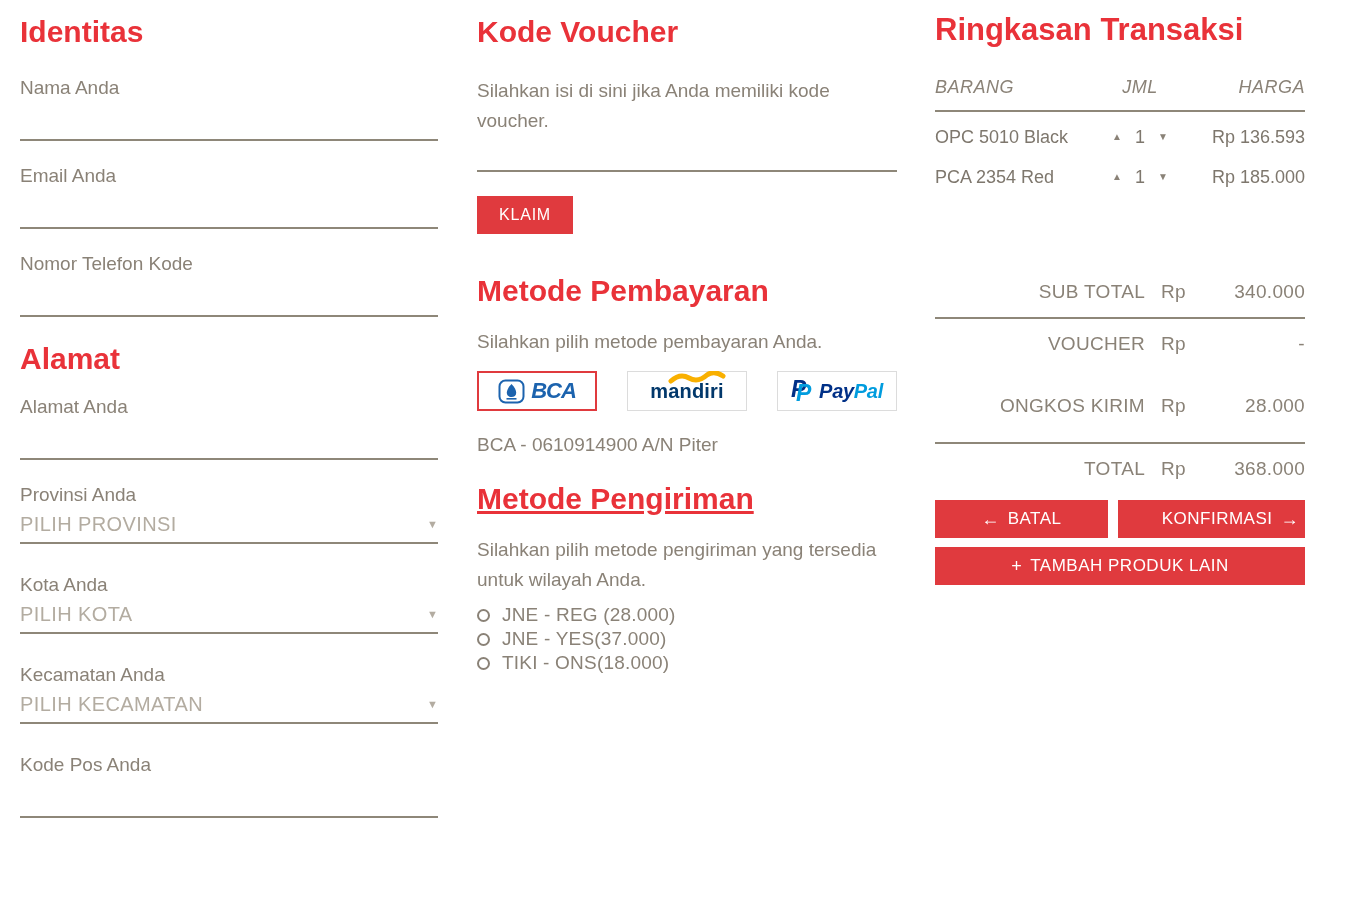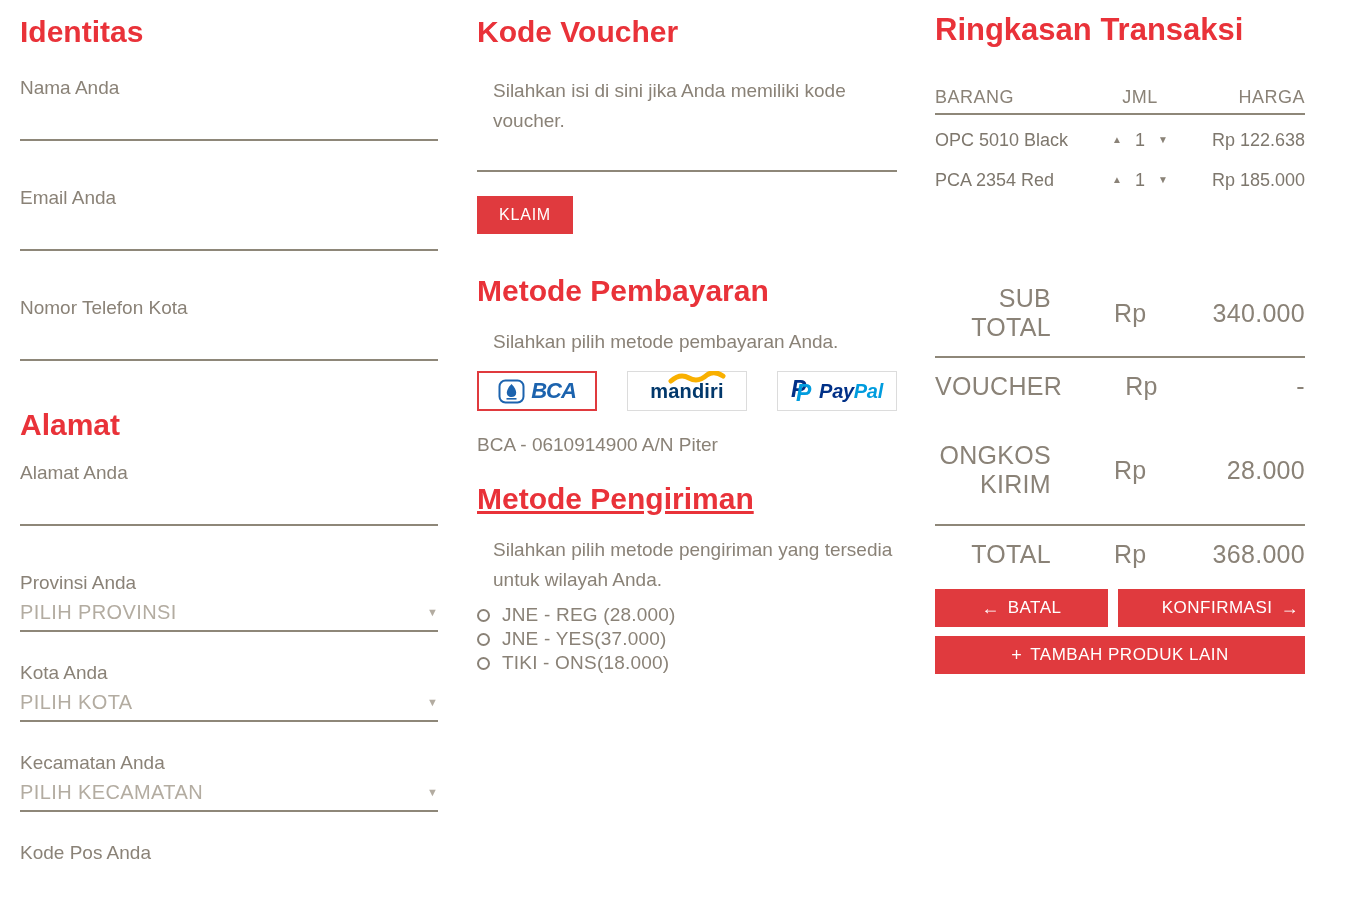--- a/index.html
+++ b/index.html
@@ -24,38 +24,38 @@
   }
   .col{position:absolute;top:0;}
   .col-left{left:20px;width:418px;}
   .col-mid{left:477px;width:420px;}
   .col-right{left:935px;width:370px;}
 
   .sec-title{color:var(--red);font-size:30px;font-weight:bold;line-height:35px;margin:0;}
   .mt-first{margin-top:14px;}
 
   
-  .field{margin-bottom:46px;}
+  .field{margin-bottom:24px;}
   .field-label{display:block;font-size:19px;color:var(--text);height:22px;line-height:22px;}
   .line-input{
     display:block;width:100%;height:42px;border:0;border-bottom:2px solid var(--line);
     background:transparent;font-size:19px;color:#6b6458;padding:0;outline:none;border-radius:0;
   }
   .ident-title{margin-bottom:28px;}
   .alamat-title{margin:0 0 20px 0;}
   .select-group{margin-bottom:30px;}
   .select-row{
     height:38px;border-bottom:2px solid var(--line);display:flex;align-items:center;
     justify-content:space-between;cursor:pointer;
   }
   .select-value{font-size:20px;color:var(--placeholder);letter-spacing:0.4px;}
   .select-arrow{font-size:11px;color:var(--placeholder);}
 
   
-  .desc{font-size:19px;color:var(--text);line-height:30px;margin:27px 0 0 16px;}
+  .desc{font-size:19px;color:var(--text);line-height:30px;margin:27px 0 0 0;}
   .desc-tight{margin-top:19px;}
   .voucher-input{height:36px;margin-top:0;}
   .klaim-btn{
     margin-top:24px;width:96px;height:38px;background:var(--btn-red);color:#fff;
     border:none;font-size:16px;letter-spacing:0.8px;cursor:pointer;
     font-family:"Liberation Sans", sans-serif;
   }
   .pay-title{margin-top:39px;}
   .pay-row{margin-top:14px;display:flex;justify-content:space-between;}
   .pay-box{
@@ -82,32 +82,32 @@
   .ship-option{height:24px;display:flex;align-items:center;gap:12px;cursor:pointer;}
   .radio{
     width:13px;height:13px;border:2px solid var(--text);border-radius:50%;
     background:#fff;flex:0 0 auto;
   }
   .ship-label{font-size:19px;color:var(--text);letter-spacing:0.2px;}
 
   
   .sum-title{margin-top:12px;font-size:31px;}
   .tbl-header{
-    margin-top:40px;display:flex;padding-bottom:5px;border-bottom:2px solid var(--line);
-    color:var(--text);font-size:18px;letter-spacing:0.5px;
+    margin-top:30px;display:flex;padding-bottom:12px;border-bottom:2px solid var(--line);
+    color:var(--text);font-size:18px;letter-spacing:0.5px;font-style:italic;
   }
   .c-name{flex:1;text-align:left;}
   .c-qty{width:90px;text-align:center;}
   .c-price{width:120px;text-align:right;}
   .items{padding-top:5px;}
   .item-row{height:40px;display:flex;align-items:center;color:var(--text-dark);font-size:18px;}
   .qty-group{width:90px;display:flex;justify-content:center;align-items:center;gap:13px;}
   .qty-arrow{font-size:10px;color:var(--text);cursor:pointer;line-height:1;}
   .qty-val{font-size:18px;color:var(--text-dark);}
-  .total-row{display:flex;align-items:center;font-size:25px;color:var(--text);letter-spacing:0.3px;gap:47px;}
+  .total-row{display:flex;font-size:19px;color:var(--text);letter-spacing:0.3px;}
   .t-label{flex:1;text-align:right;}
   .t-cur{width:32px;margin-left:16px;}
   .t-val{width:112px;text-align:right;}
   .sub-row{margin-top:84px;padding-bottom:14px;border-bottom:2px solid var(--line);}
   .voucher-row{padding-top:14px;}
   .ongkos-row{margin-top:40px;padding-bottom:25px;border-bottom:2px solid var(--line);}
   .grand-row{padding-top:14px;}
   .btn-row{margin-top:20px;display:flex;gap:10px;}
   .btn{
     background:var(--btn-red);color:#fff;border:none;height:38px;font-size:17px;
@@ -129,21 +129,21 @@
 
     <div class="field">
       <span class="field-label">Nama Anda</span>
       <input class="line-input" type="text" style="">
     </div>
     <div class="field">
       <span class="field-label">Email Anda</span>
       <input class="line-input" type="text" style="">
     </div>
     <div class="field">
-      <span class="field-label">Nomor Telefon Kota</span>
+      <span class="field-label">Nomor Telefon Kode</span>
       <input class="line-input" type="text" style="">
     </div>
 
     <h2 class="sec-title alamat-title">Alamat</h2>
 
     <div class="field">
       <span class="field-label">Alamat Anda</span>
       <input class="line-input" type="text" style="">
     </div>
 
@@ -245,21 +245,21 @@
     </div>
 
     <div class="items">
       <div class="item-row">
         <span class="c-name">OPC 5010 Black</span>
         <span class="qty-group">
           <span class="qty-arrow">▲</span>
           <span class="qty-val">1</span>
           <span class="qty-arrow">▼</span>
         </span>
-        <span class="c-price">Rp 122.638</span>
+        <span class="c-price">Rp 136.593</span>
       </div>
       <div class="item-row">
         <span class="c-name">PCA 2354 Red</span>
         <span class="qty-group">
           <span class="qty-arrow">▲</span>
           <span class="qty-val">1</span>
           <span class="qty-arrow">▼</span>
         </span>
         <span class="c-price">Rp 185.000</span>
       </div>

